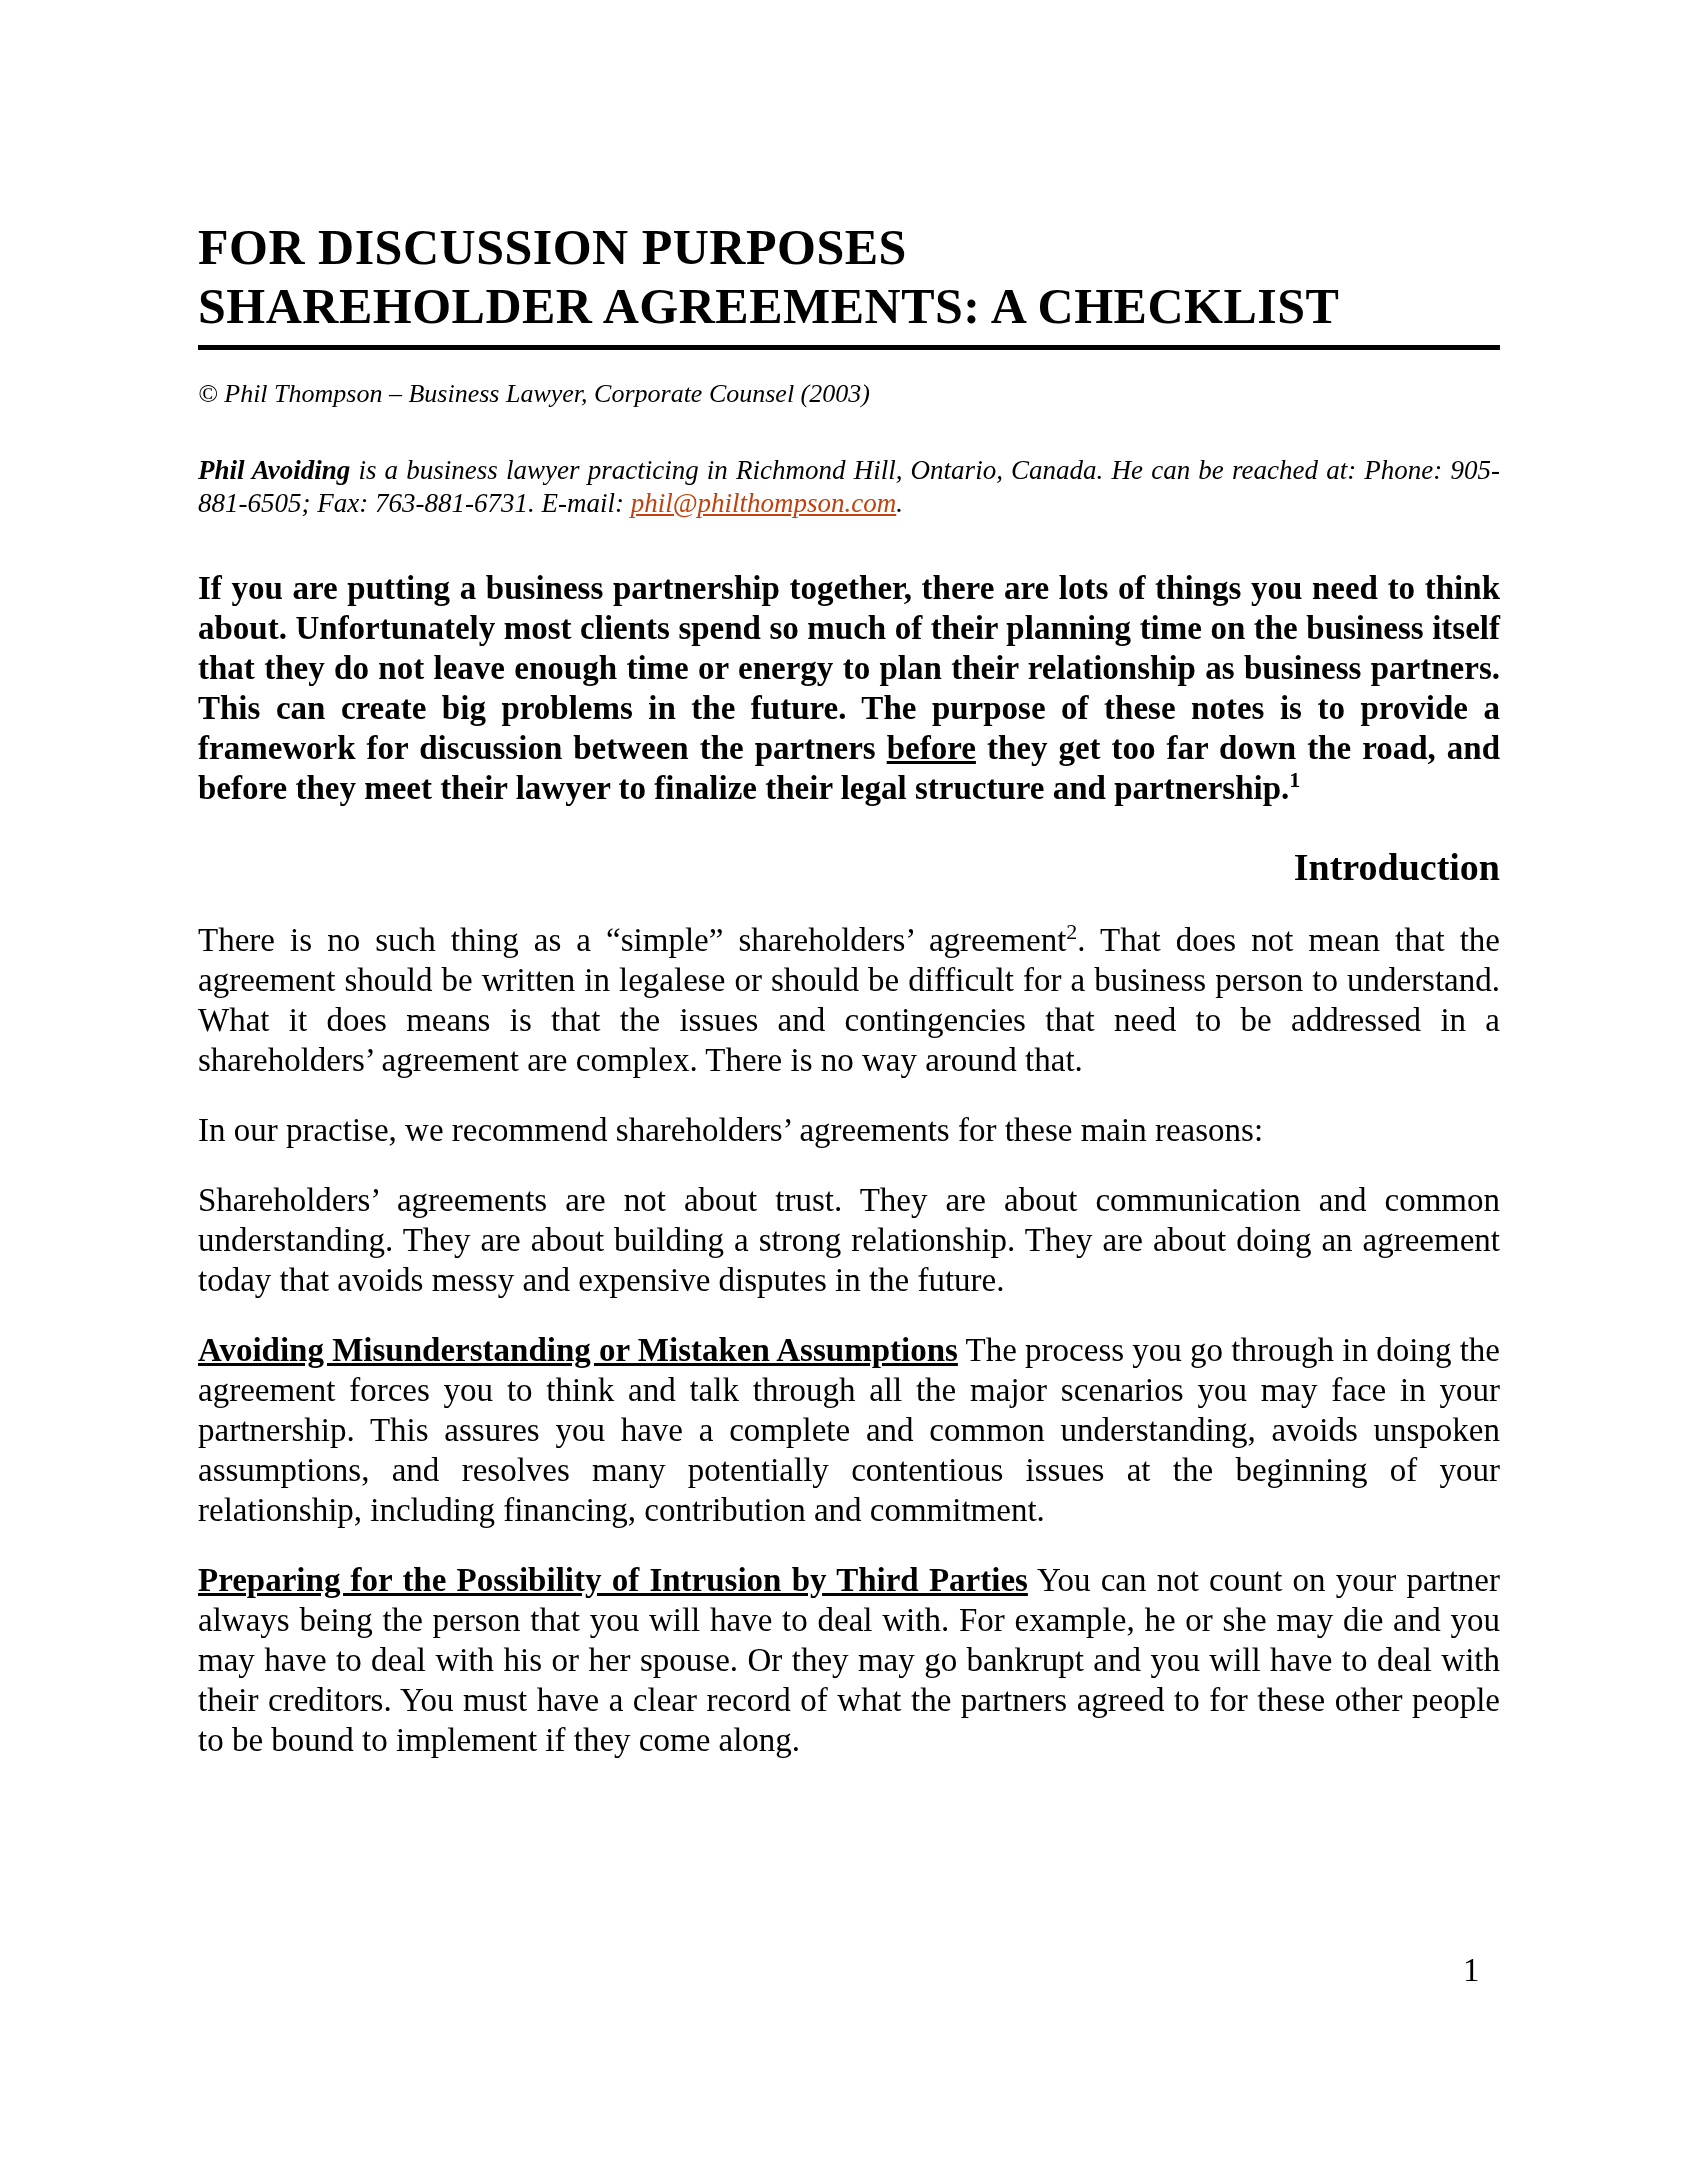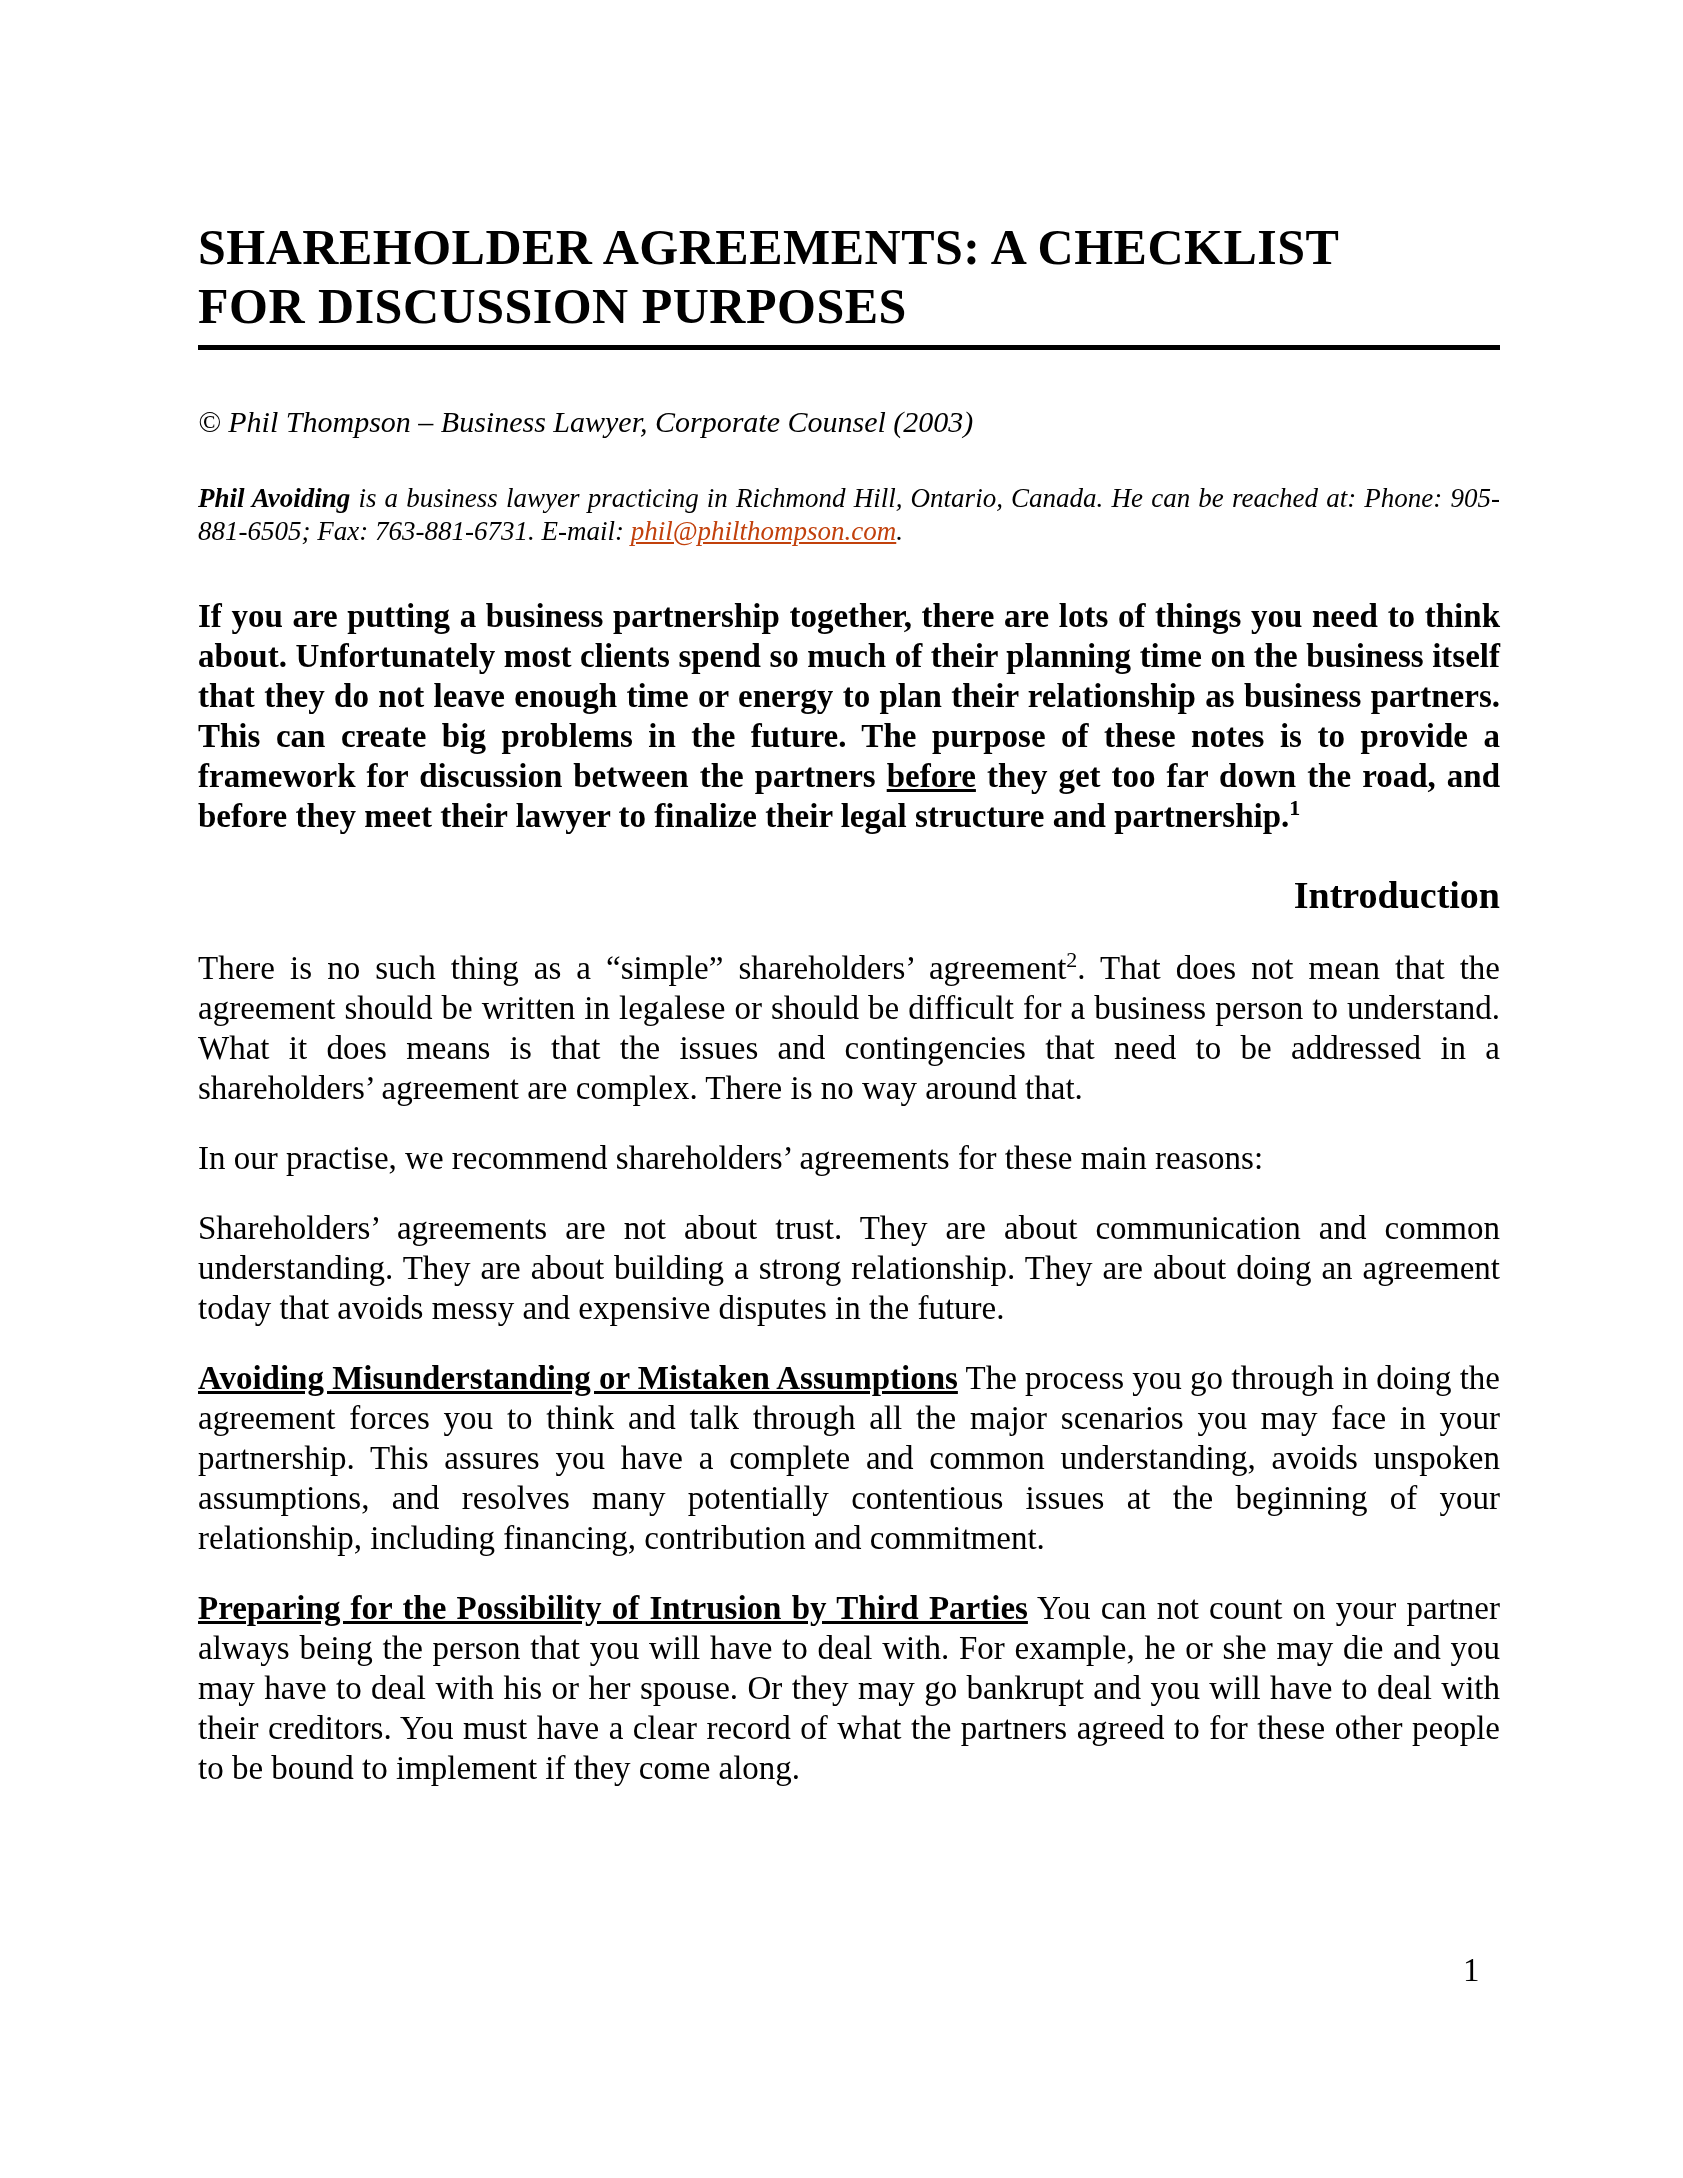--- a/index.html
+++ b/index.html
@@ -32,22 +32,22 @@
     letter-spacing: 0.5px;
   }
   .title-line { display: block; }
   .title-rule {
     margin-top: 9px;
     height: 5px;
     background: #000000;
     width: 100%;
   }
   .copyright {
-    margin-top: 52px;
-    font-size: 30px;
+    margin-top: 24px;
+    font-size: 26px;
     font-style: italic;
     line-height: 40px;
   }
   .author-note {
     margin-top: 40px;
     font-size: 27px;
     font-style: italic;
     line-height: 33px;
     text-align: justify;
   }
@@ -95,22 +95,22 @@
     line-height: 40px;
   }
 </style>
 </head>
 <body>
 
 <div class="page">
   <div class="content">
 
     <h1 class="doc-title">
+      <span class="title-line">FOR DISCUSSION PURPOSES</span>
       <span class="title-line">SHAREHOLDER AGREEMENTS: A CHECKLIST</span>
-      <span class="title-line">FOR DISCUSSION PURPOSES</span>
     </h1>
     <div class="title-rule"></div>
 
     <p class="copyright">© Phil Thompson – Business Lawyer, Corporate Counsel (2003)</p>
 
     <p class="author-note"><span class="an-name">Phil Avoiding</span><span> is a business lawyer practicing in Richmond Hill, Ontario, Canada.  He can be reached at: Phone: 905-881-6505; Fax: 763-881-6731. E-mail: </span><a class="email">phil@philthompson.com</a><span>.</span></p>
 
     <p class="lead-bold"><span>If you are putting a business partnership together, there are lots of things you need to think about.  Unfortunately most clients spend so much of their planning time on the business itself that they do not leave enough time or energy to plan their relationship as business partners.  This can create big problems in the future.  The purpose of these notes is to provide a framework for discussion between the partners </span><span class="uline">before</span><span> they get too far down the road, and before they meet their lawyer to finalize their legal structure and partnership.</span><sup class="fn">1</sup></p>
 
     <h2 class="intro-heading">Introduction</h2>

